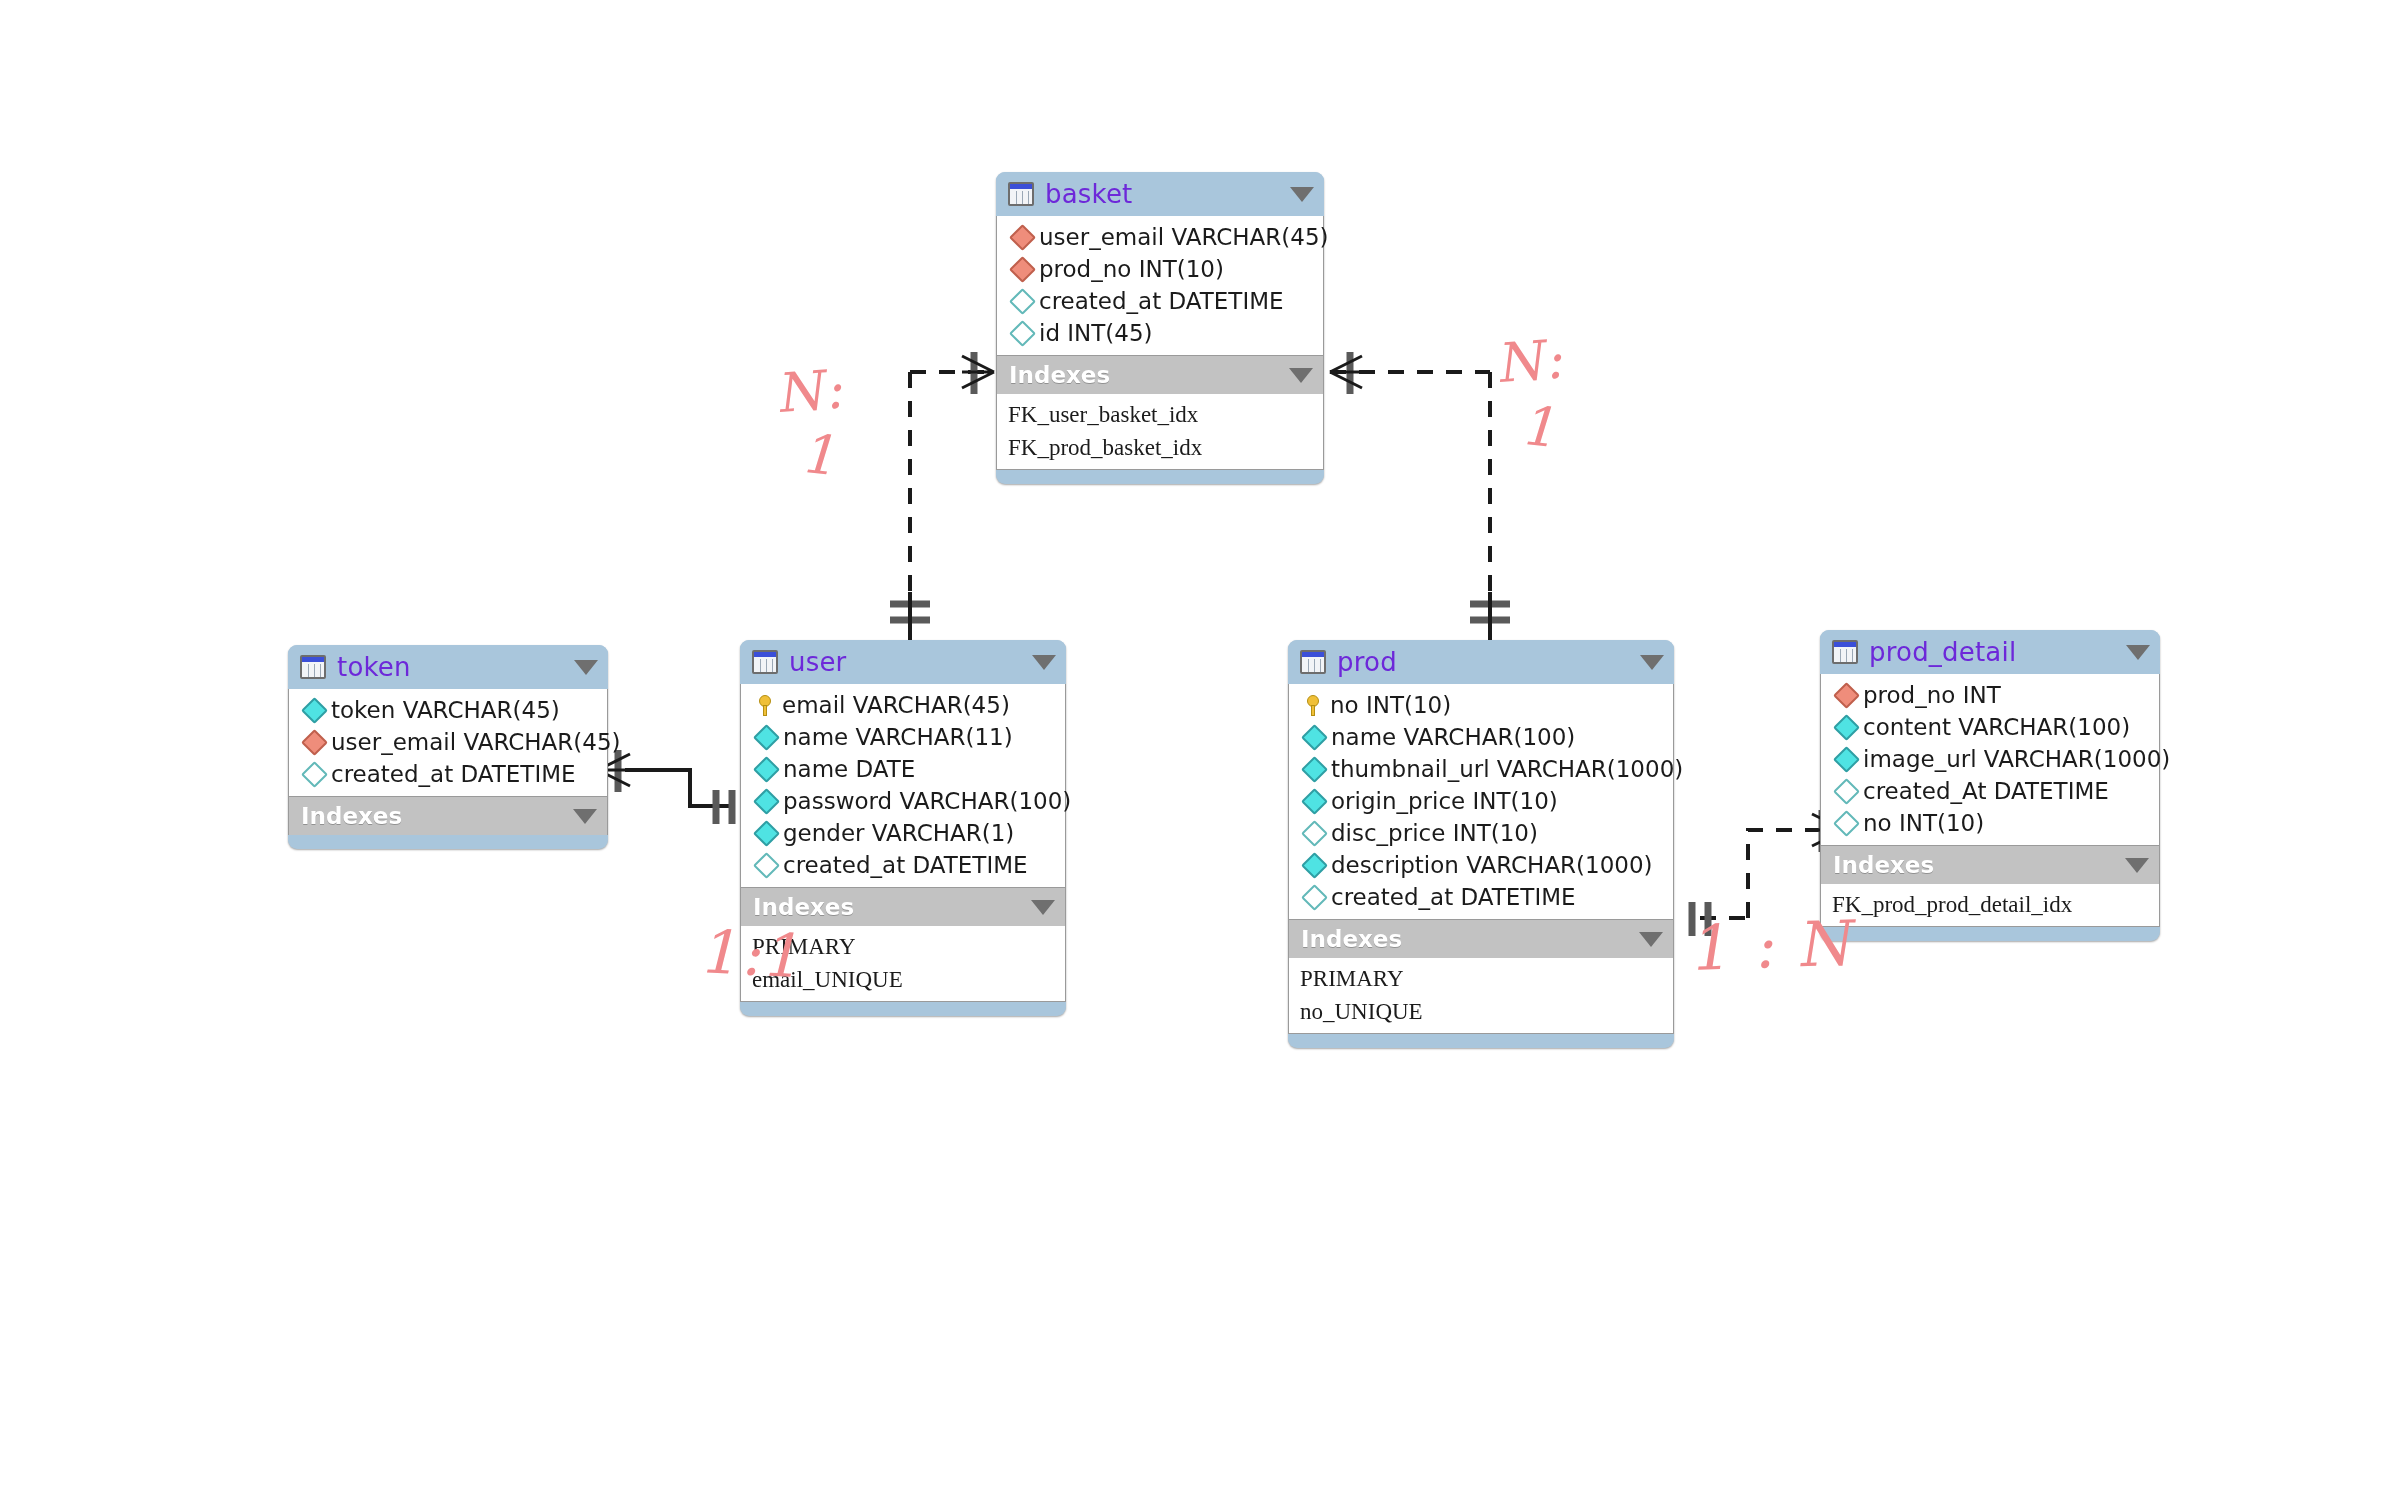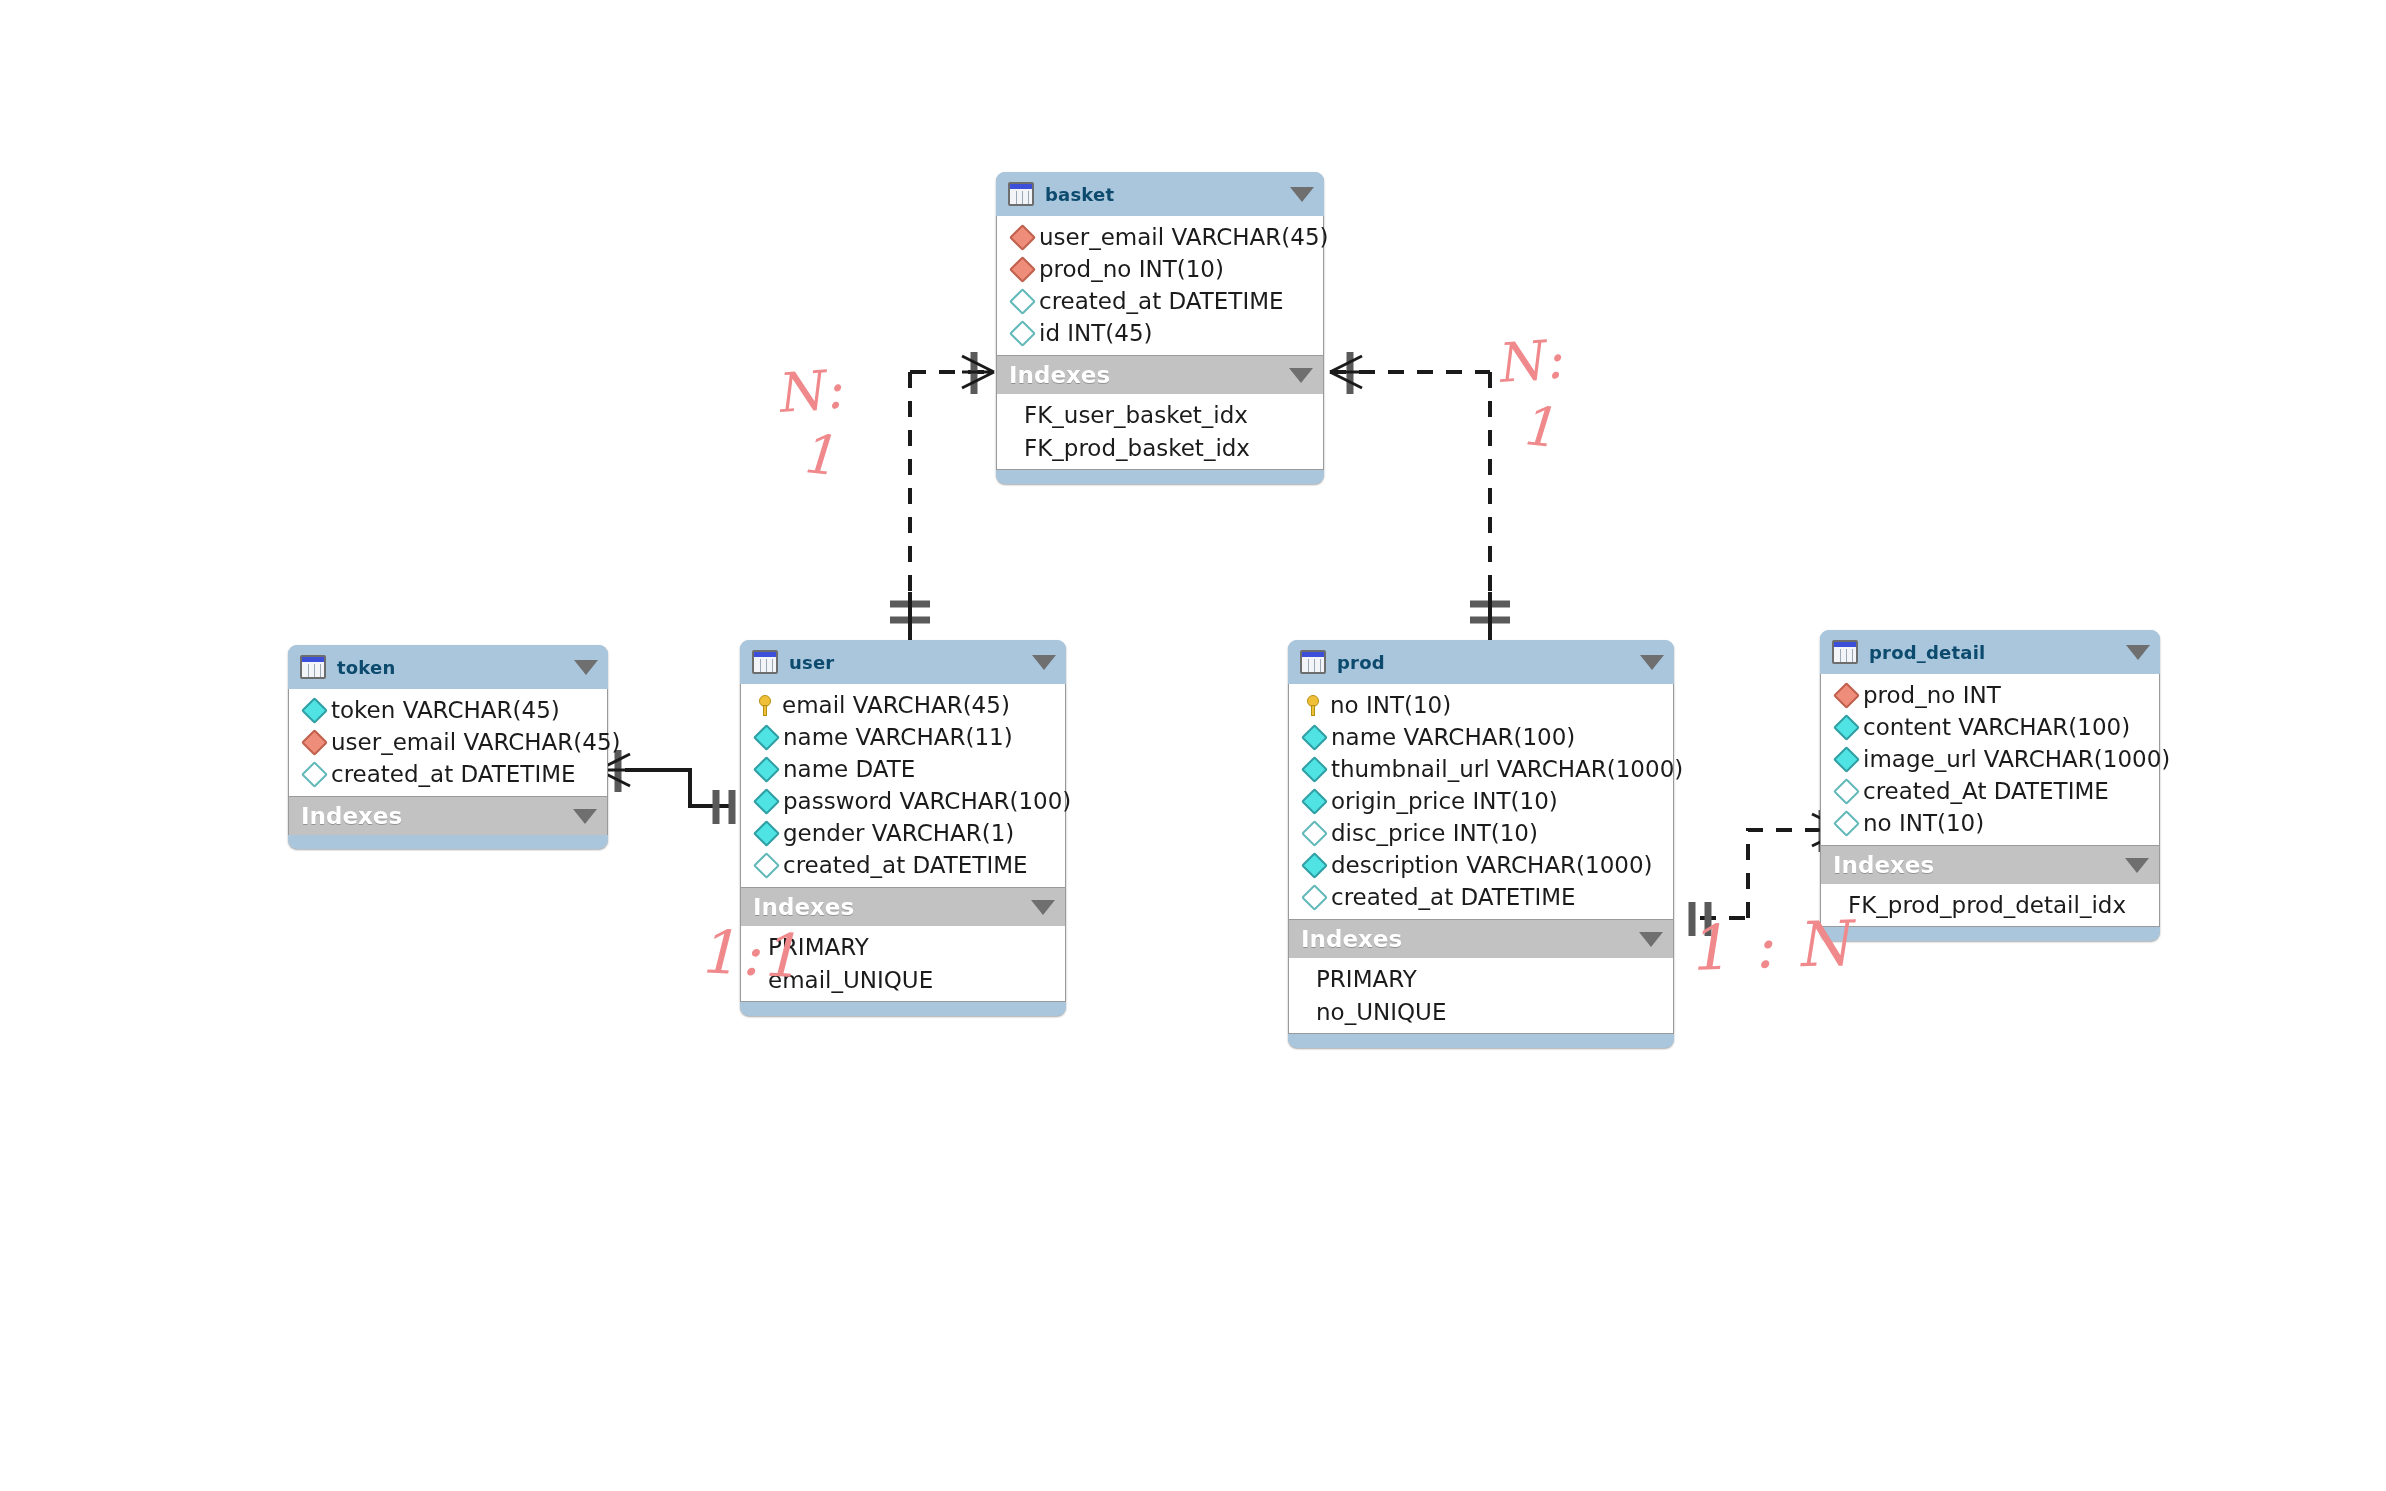--- a/index.html
+++ b/index.html
@@ -45,21 +45,21 @@
   }
   .tbl-icon:before{
     content:"";position:absolute;left:0;top:0;right:0;height:5px;background:#3b4fd8;
   }
   .tbl-icon:after{
     content:"";position:absolute;left:6px;top:7px;width:1px;height:13px;
     background:#9aa7b5;
     box-shadow:6px 0 0 #9aa7b5, 12px 0 0 #9aa7b5;
   }
   .tbl-title{
-    font-size:18px;font-weight:bold;color:#0c4a6e;letter-spacing:.2px;
+    font-size:26px;font-weight:normal;color:#6d28d9;letter-spacing:.2px;
     white-space:nowrap;flex:1 1 auto;
   }
   .caret{
     width:0;height:0;flex:0 0 auto;
     border-left:12px solid transparent;
     border-right:12px solid transparent;
     border-top:15px solid #6f6f6f;
     margin-left:10px;
   }
 
@@ -111,21 +111,22 @@
     border-right:1px solid #9a9a9a;
   }
   .idx-title{
     flex:1 1 auto;font-size:23px;font-weight:bold;color:#ffffff;
     text-shadow:0 1px 0 rgba(0,0,0,.25);
   }
   .idx-list{
     background:#ffffff;
     border:1px solid #9a9a9a;
     border-top:none;
-    padding:4px 0 5px 16px;
+    padding:4px 0 5px 0;
+    font-family:Liberation Serif, serif;
   }
   .idx-row{
     height:33px;display:flex;align-items:center;padding-left:11px;white-space:nowrap;
   }
   .idx-label{font-size:23px;color:#1b1b1b;}
 
   
   .hand{
     position:absolute;
     z-index:4;

